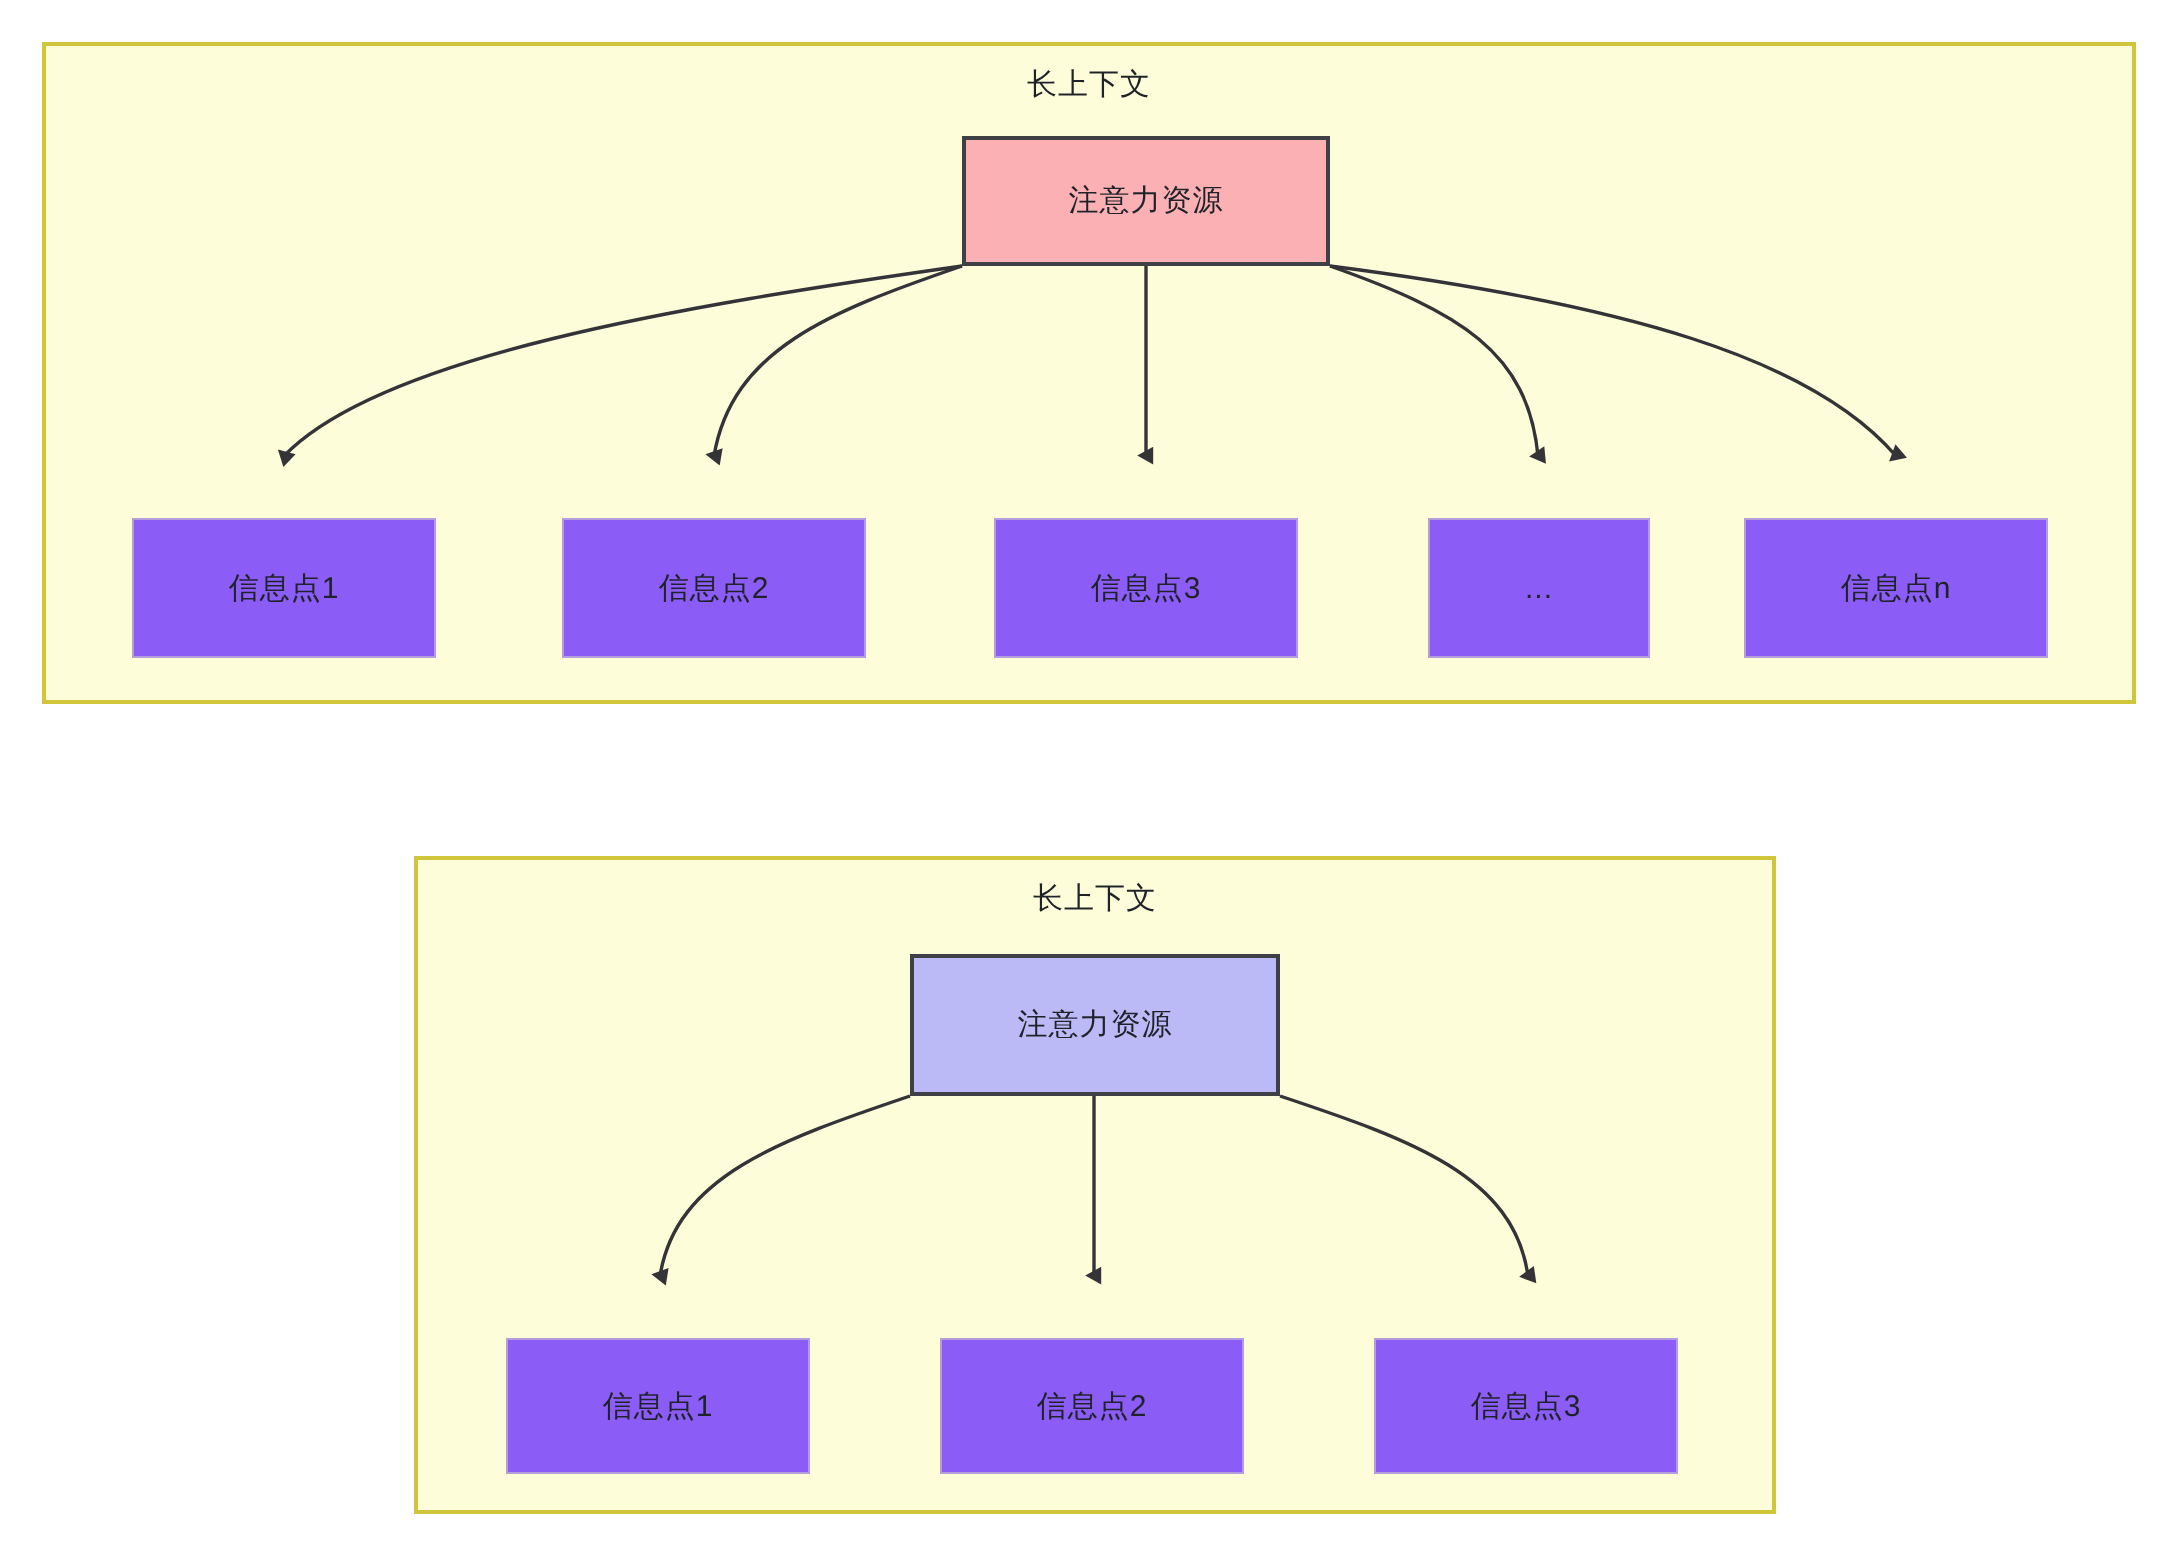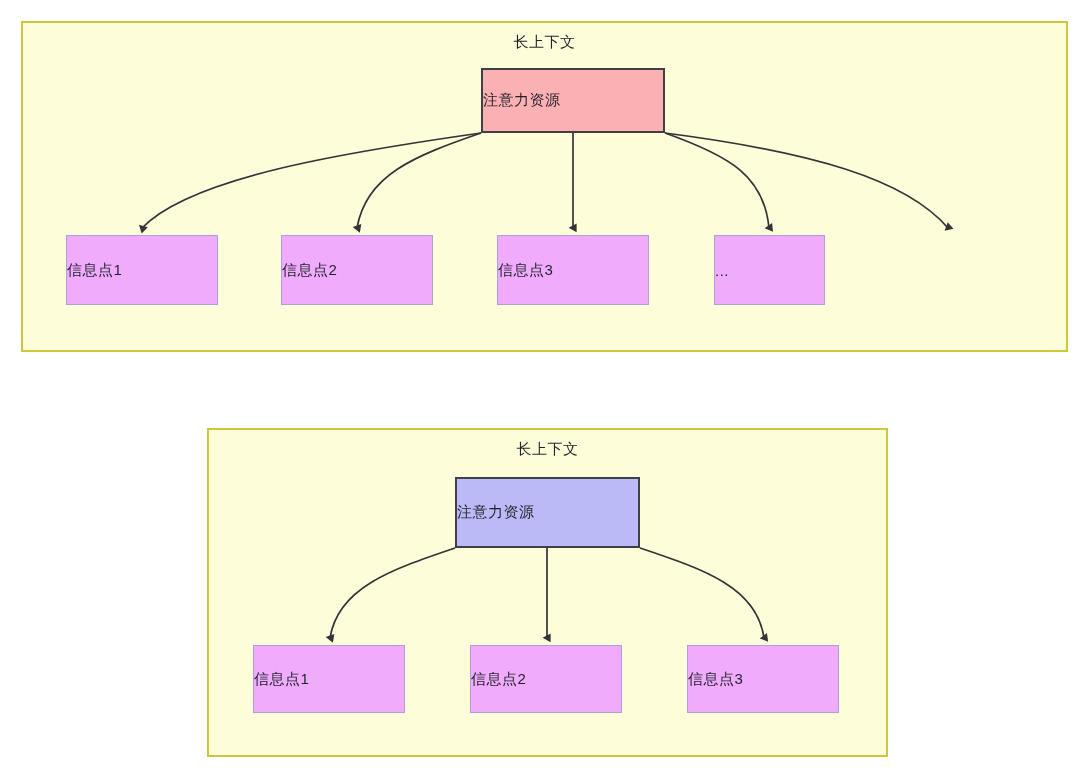--- a/index.html
+++ b/index.html
@@ -46,35 +46,37 @@
     color: #1f2329;
     top: 10px;
     left: 0;
     letter-spacing: 0.5px;
   }
   .node {
     position: absolute;
     box-sizing: border-box;
     display: flex;
     align-items: center;
+    justify-content: center;
     font-size: 15px;
     color: #1f2329;
     letter-spacing: 0.5px;
   }
   .node-attention-long {
     background: #fbb0b4;
     border: 2px solid #3f3f46;
   }
   .node-attention-short {
     background: #bcb9f7;
     border: 2px solid #3f3f46;
   }
   .node-info {
-    background: #f0abfc;
+    background: #8b5cf6;
     border: 1.6px solid #b39ddb;
+    margin-top: 24px;
   }
   svg.edges {
     position: absolute;
     left: 0;
     top: 0;
     width: 1080px;
     height: 774px;
     pointer-events: none;
     overflow: visible;
   }
@@ -120,20 +122,23 @@
   </div>
 
   <div class="node node-info" style="left:497px; top:235px; width:152px; height:70px;">
     <span>信息点3</span>
   </div>
 
   <div class="node node-info" style="left:714px; top:235px; width:111px; height:70px;">
     <span>...</span>
   </div>
 
+  <div class="node node-info" style="left:872px; top:235px; width:152px; height:70px;">
+    <span>信息点n</span>
+  </div>
 
   <div class="panel" id="panel-short">
     <div class="panel-title">长上下文</div>
   </div>
 
   <svg class="edges">
 
     <path class="edge-path" marker-end="url(#ah)" d="M455,548 C 390,570 338,588 330,638"></path>
     <path class="edge-path" marker-end="url(#ah)" d="M547,548 L 547,638"></path>
     <path class="edge-path" marker-end="url(#ah)" d="M640,548 C 706,570 757,588 764,638"></path>

